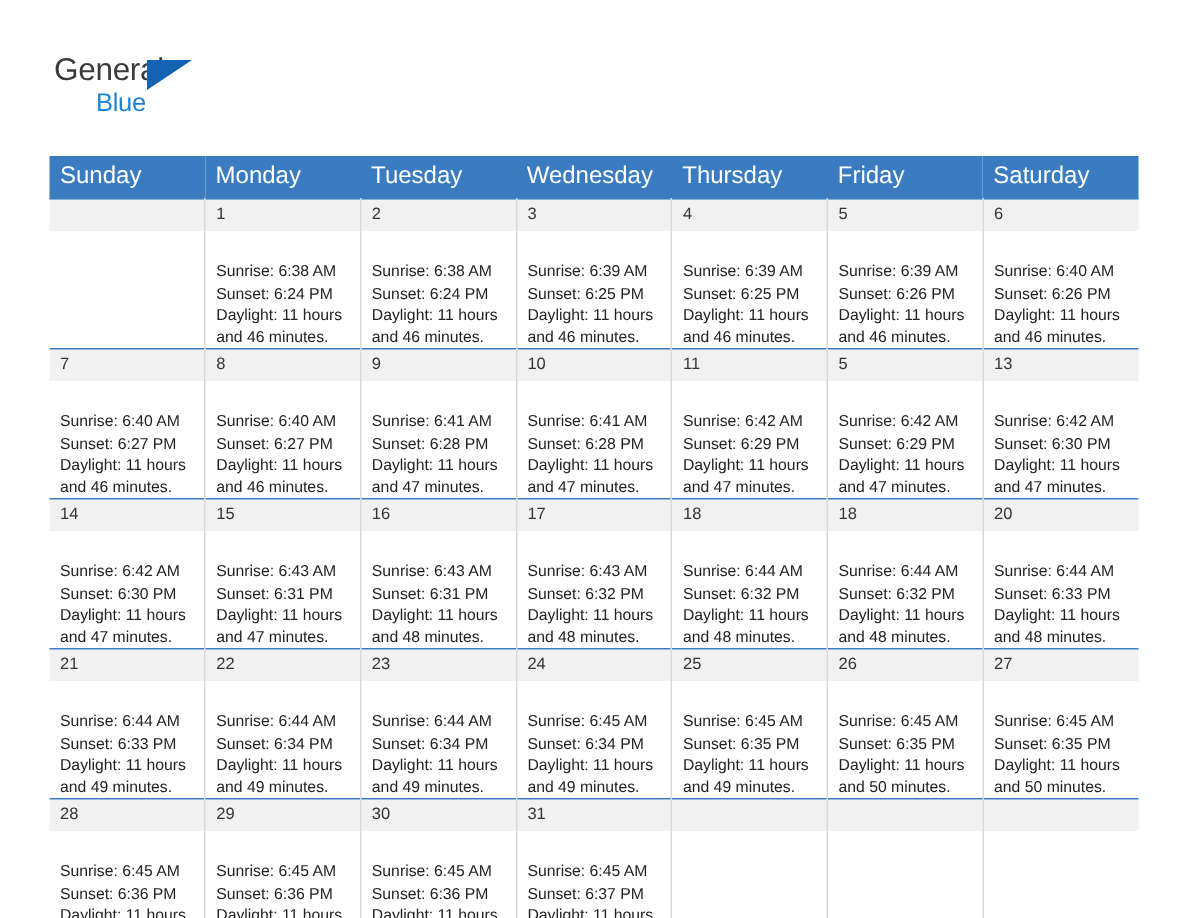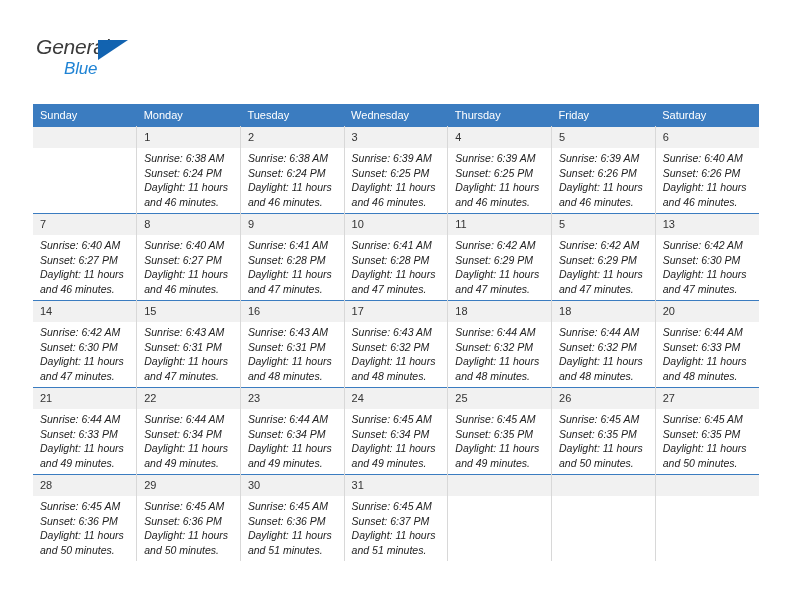--- a/index.html
+++ b/index.html
@@ -28,21 +28,20 @@
     top: 0;
     width: 792px;
     height: 100px;
   }
   .logo {
     position: absolute;
     left: 36px;
     top: 35px;
     width: 130px;
     height: 52px;
-    font-style: italic;
   }
   .logo-general {
     position: absolute;
     left: 0;
     top: 0;
     font-size: 21px;
     letter-spacing: -0.2px;
     color: #3b3b3b;
     line-height: 24px;
     white-space: nowrap;
@@ -94,21 +93,21 @@
     position: absolute;
     left: 33px;
     top: 104px;
     width: 726px;
     border-collapse: collapse;
     table-layout: fixed;
   }
   .calendar th {
     background: #3b7cc0;
     color: #ffffff;
-    font-size: 11px;
+    font-size: 16px;
     font-weight: normal;
     text-align: left;
     padding: 5px 0 5px 7px;
     border: none;
     height: 12px;
   }
   .calendar td {
     vertical-align: top;
     padding: 0;
     border-left: 1px solid #d8d8d8;
@@ -124,25 +123,24 @@
   .daynum {
     background: #f1f1f1;
     font-size: 11px;
     color: #333333;
     padding: 4px 0 4px 7px;
     height: 13px;
     line-height: 13px;
   }
   td.empty .daynum { background: #f1f1f1; }
   .daylines {
-    padding: 3px 6px 0 7px;
+    padding: 20px 6px 0 7px;
     font-size: 10.5px;
     line-height: 14.5px;
     color: #222222;
-    font-style: italic;
   }
   .daylines div { white-space: nowrap; }
 </style>
 </head>
 <body>
 
 <div class="page">
 
   <div class="top-bar">
 

